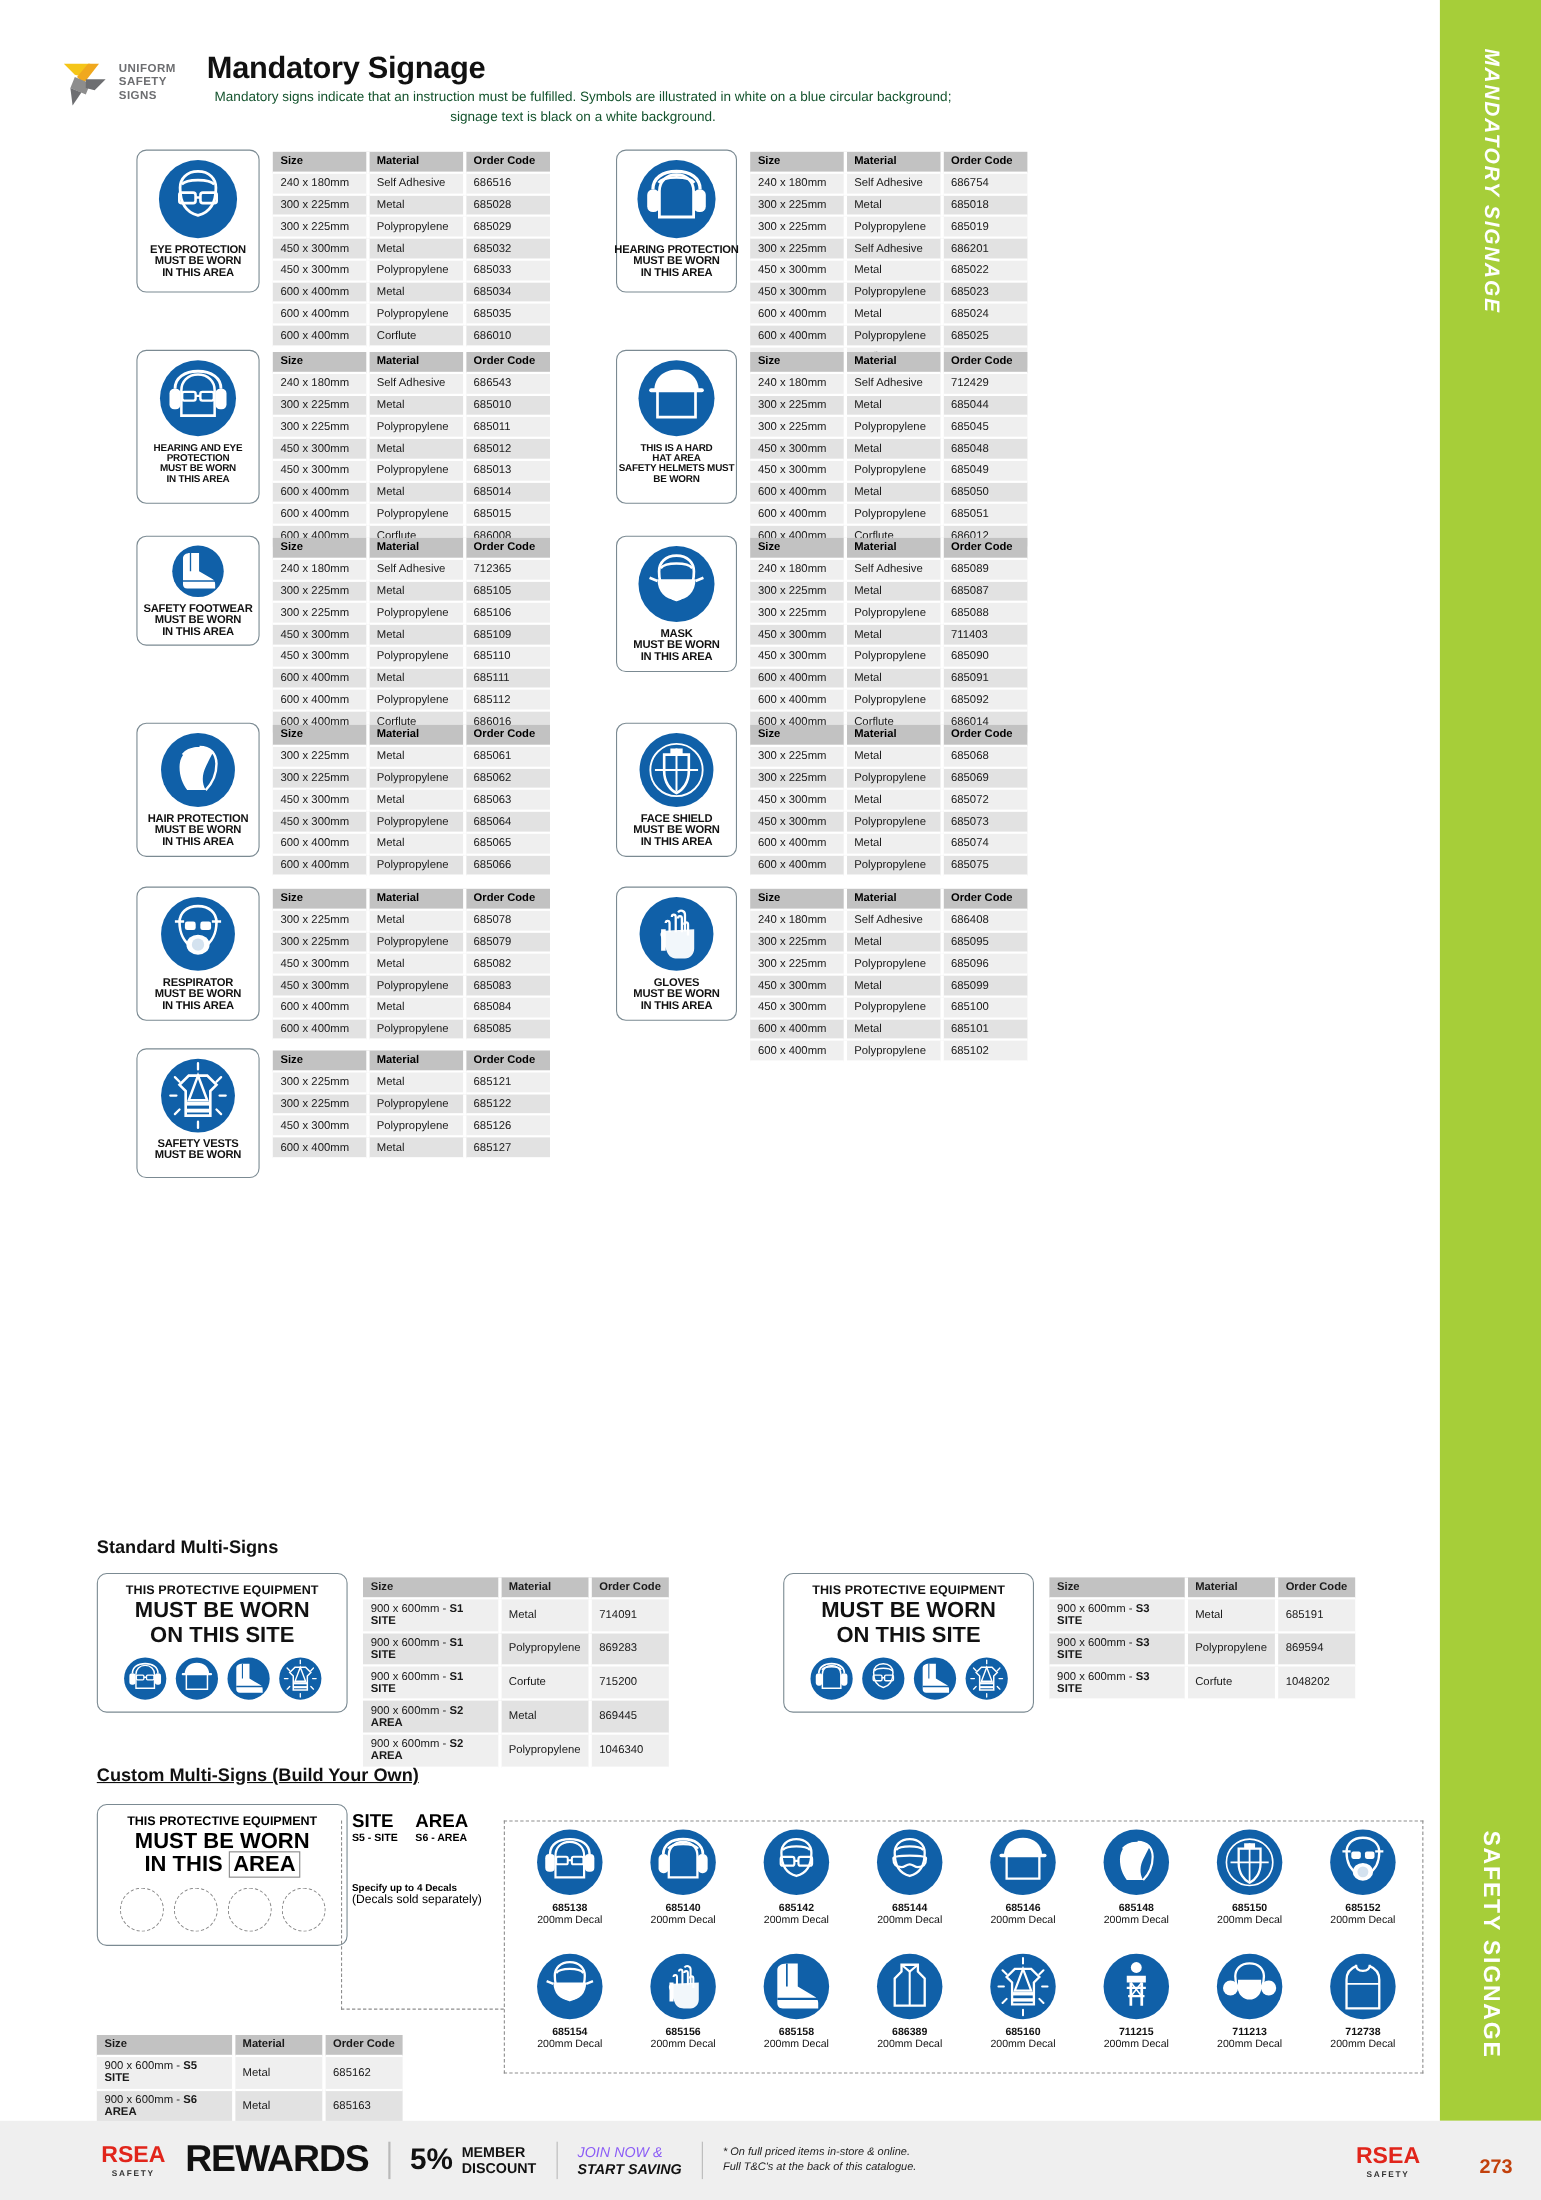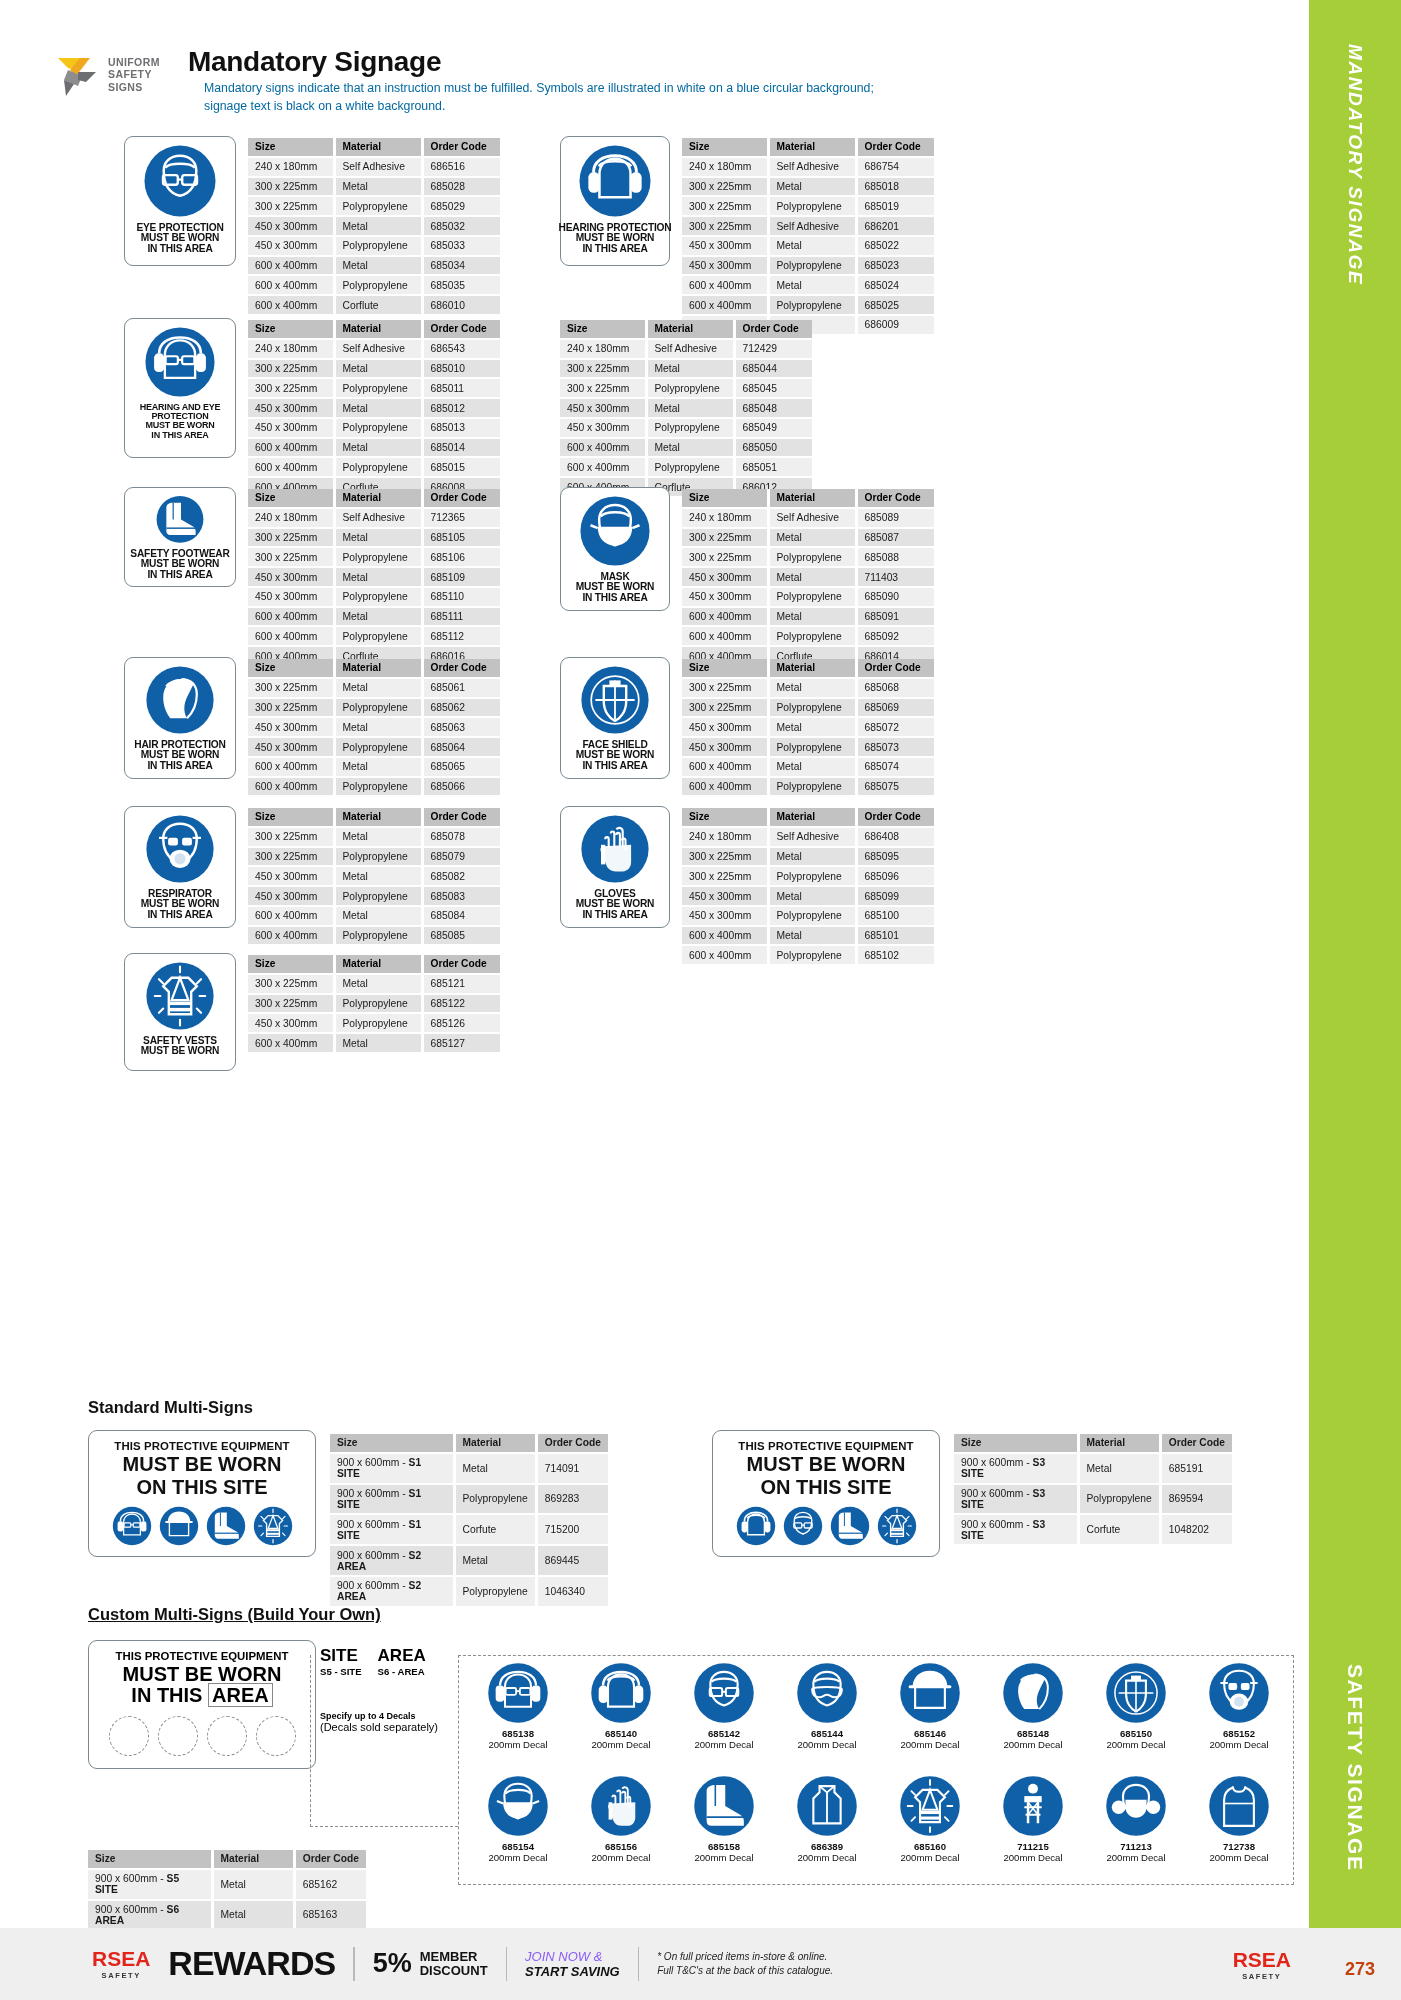--- a/index.html
+++ b/index.html
@@ -29,22 +29,22 @@
   .logo-mark { position: absolute; left: 0; top: 2px; width: 48px; height: 46px; }
   .logo-text {
     position: absolute; left: 52px; top: 4px; font-size: 10.5px; line-height: 12.4px;
     color: #6d6e71; font-weight: 600; letter-spacing: .4px;
   }
   .page-title {
     position: absolute; left: 188px; top: 46px;
     font-size: 28px; font-weight: 700; color: #111; letter-spacing: -.3px;
   }
   .page-sub {
-    position: absolute; left: 204px; top: 80px; width: 700px;
-    font-size: 12.3px; line-height: 17.5px; color: #0369a1;
+    position: absolute; left: 180px; top: 80px; width: 700px;
+    font-size: 12.3px; line-height: 17.5px; color: #14532d; text-align: center;
   }
 
   
   .block { position: absolute; }
   .sign {
     border: 1.4px solid #7b8a92; border-radius: 9px; background: #fff;
     display: flex; flex-direction: column; align-items: center;
     justify-content: flex-start; padding: 7px 4px 6px;
   }
   .sign .cap {
@@ -360,20 +360,34 @@
       <td>Corflute</td>
       <td>686008</td>
                 </tr>
               </tbody>
             </table>
           </div>
       </div>
       </div>
       <div class="block" style="left:560px; top:318px;">
       <div style="display:flex; align-items:flex-start; gap:12px;">
+        <div class="sign" style="width:110px;height:140px;">
+      <svg width="72" height="72" viewBox="0 0 100 100">
+              <circle cx="50" cy="50" r="48" fill="#1060a8"></circle>
+              <path d="M50 18c-15 0-24 10-24 22v34h48V40c0-12-9-22-24-22z" fill="none" stroke="#fff" stroke-width="3.4"></path>
+              <path d="M22 40c0-16 12-26 28-26s28 10 28 26z" fill="#fff"></path>
+              <path d="M18 40h64" stroke="#fff" stroke-width="5" stroke-linecap="round"></path>
+            </svg>
+      <div class="cap" style="font-size:9px;">
+              <div>THIS IS A HARD</div>
+              <div>HAT AREA</div>
+              <div>SAFETY HELMETS MUST</div>
+              <div>BE WORN</div>
+            </div>
+    </div>
         <div style="margin-top:2px;">
             <table class="spec">
               <thead>
                 <tr>
     <th>Size</th>
     <th>Material</th>
     <th>Order Code</th>
                 </tr>
               </thead>
               <tbody>

